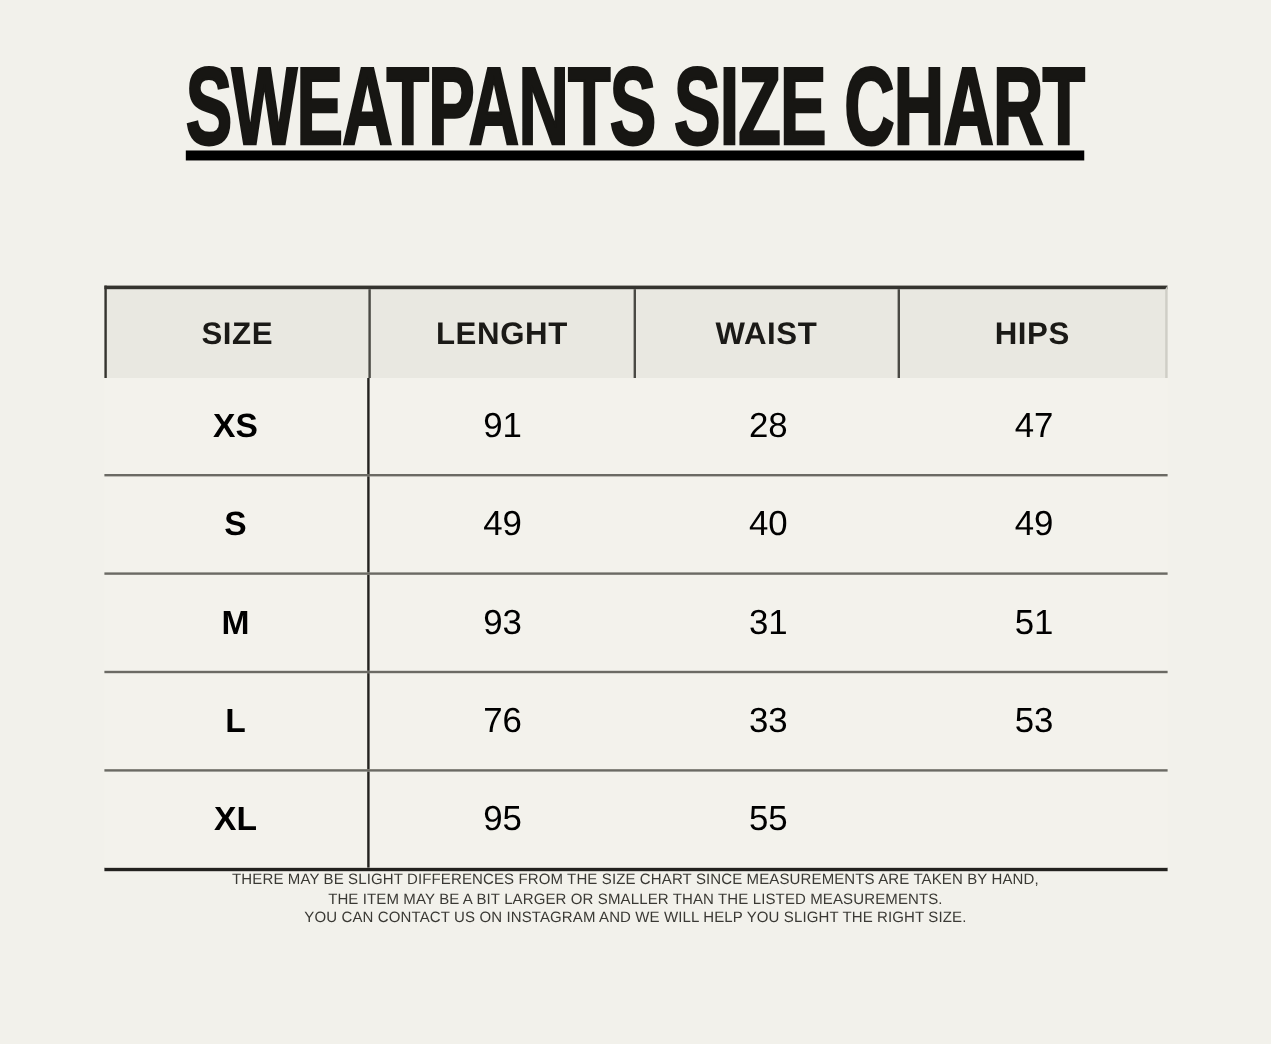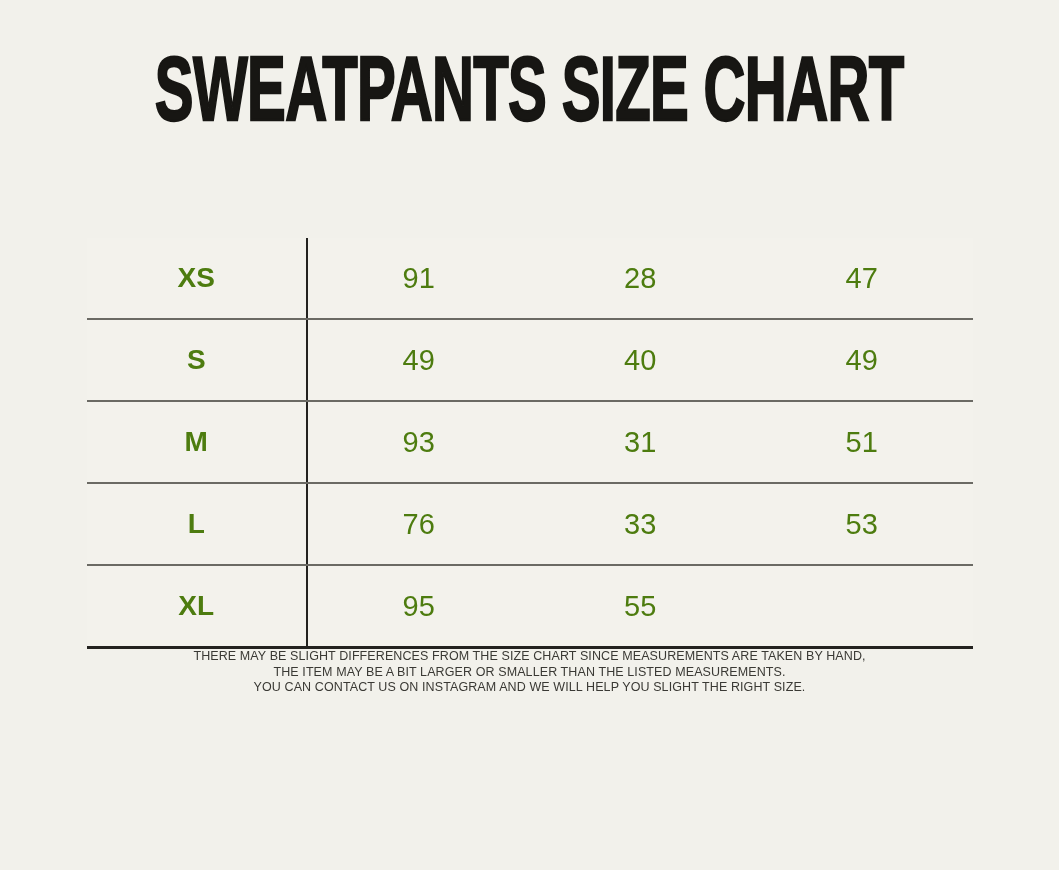--- a/index.html
+++ b/index.html
@@ -7,21 +7,21 @@
     width: 1059px; height: 870px;
     background: #f2f1eb;
     font-family: "Liberation Sans", sans-serif;
     overflow: hidden;
   }
   .page { width: 1059px; height: 870px; position: relative; }
 
   
   .title-wrap {
     margin-top: 30px; height: 118px;
-    display: flex; align-items: center; justify-content: center;
+    display: flex; align-items: center; justify-content: center; text-decoration: underline;
   }
   .title-text {
     display: inline-block;
     font-size: 88px; font-weight: bold; line-height: 1;
     color: #171613;
     letter-spacing: -1px; white-space: nowrap;
     transform: scale(0.66, 1.04);
     transform-origin: 50% 50%;
     -webkit-text-stroke: 2.2px #171613;
   }
@@ -45,21 +45,21 @@
   .hcell:last-child { border-right: none; }
 
   .tbody { border-bottom: 3px solid #23221f; }
   .brow {
     display: grid; grid-template-columns: repeat(4, 1fr);
     height: 80px; background: #f3f2ec;
   }
   .brow + .brow { border-top: 2px solid #6b6a64; }
   .cell {
     display: flex; align-items: center; justify-content: center;
-    font-size: 29px; color: #4d7c0f;
+    font-size: 29px; color: #000000;
   }
   .cell.size-col {
     font-weight: bold; font-size: 28px;
     border-right: 2px solid #23221f; box-sizing: border-box;
   }
 
   
   .footnote {
     text-align: center;
     font-size: 12.5px; line-height: 15.5px;
@@ -69,20 +69,26 @@
 </head>
 <body>
 
 <div class="page">
 
   <div class="title-wrap">
     <span class="title-text">SWEATPANTS SIZE CHART</span>
   </div>
 
   <div class="size-table">
+    <div class="header-row">
+      <div class="hcell">SIZE</div>
+      <div class="hcell">LENGHT</div>
+      <div class="hcell">WAIST</div>
+      <div class="hcell">HIPS</div>
+    </div>
 
     <div class="tbody">
       <div class="brow">
         <div class="cell size-col">XS</div>
         <div class="cell">91</div>
         <div class="cell">28</div>
         <div class="cell">47</div>
       </div>
       <div class="brow">
         <div class="cell size-col">S</div>

